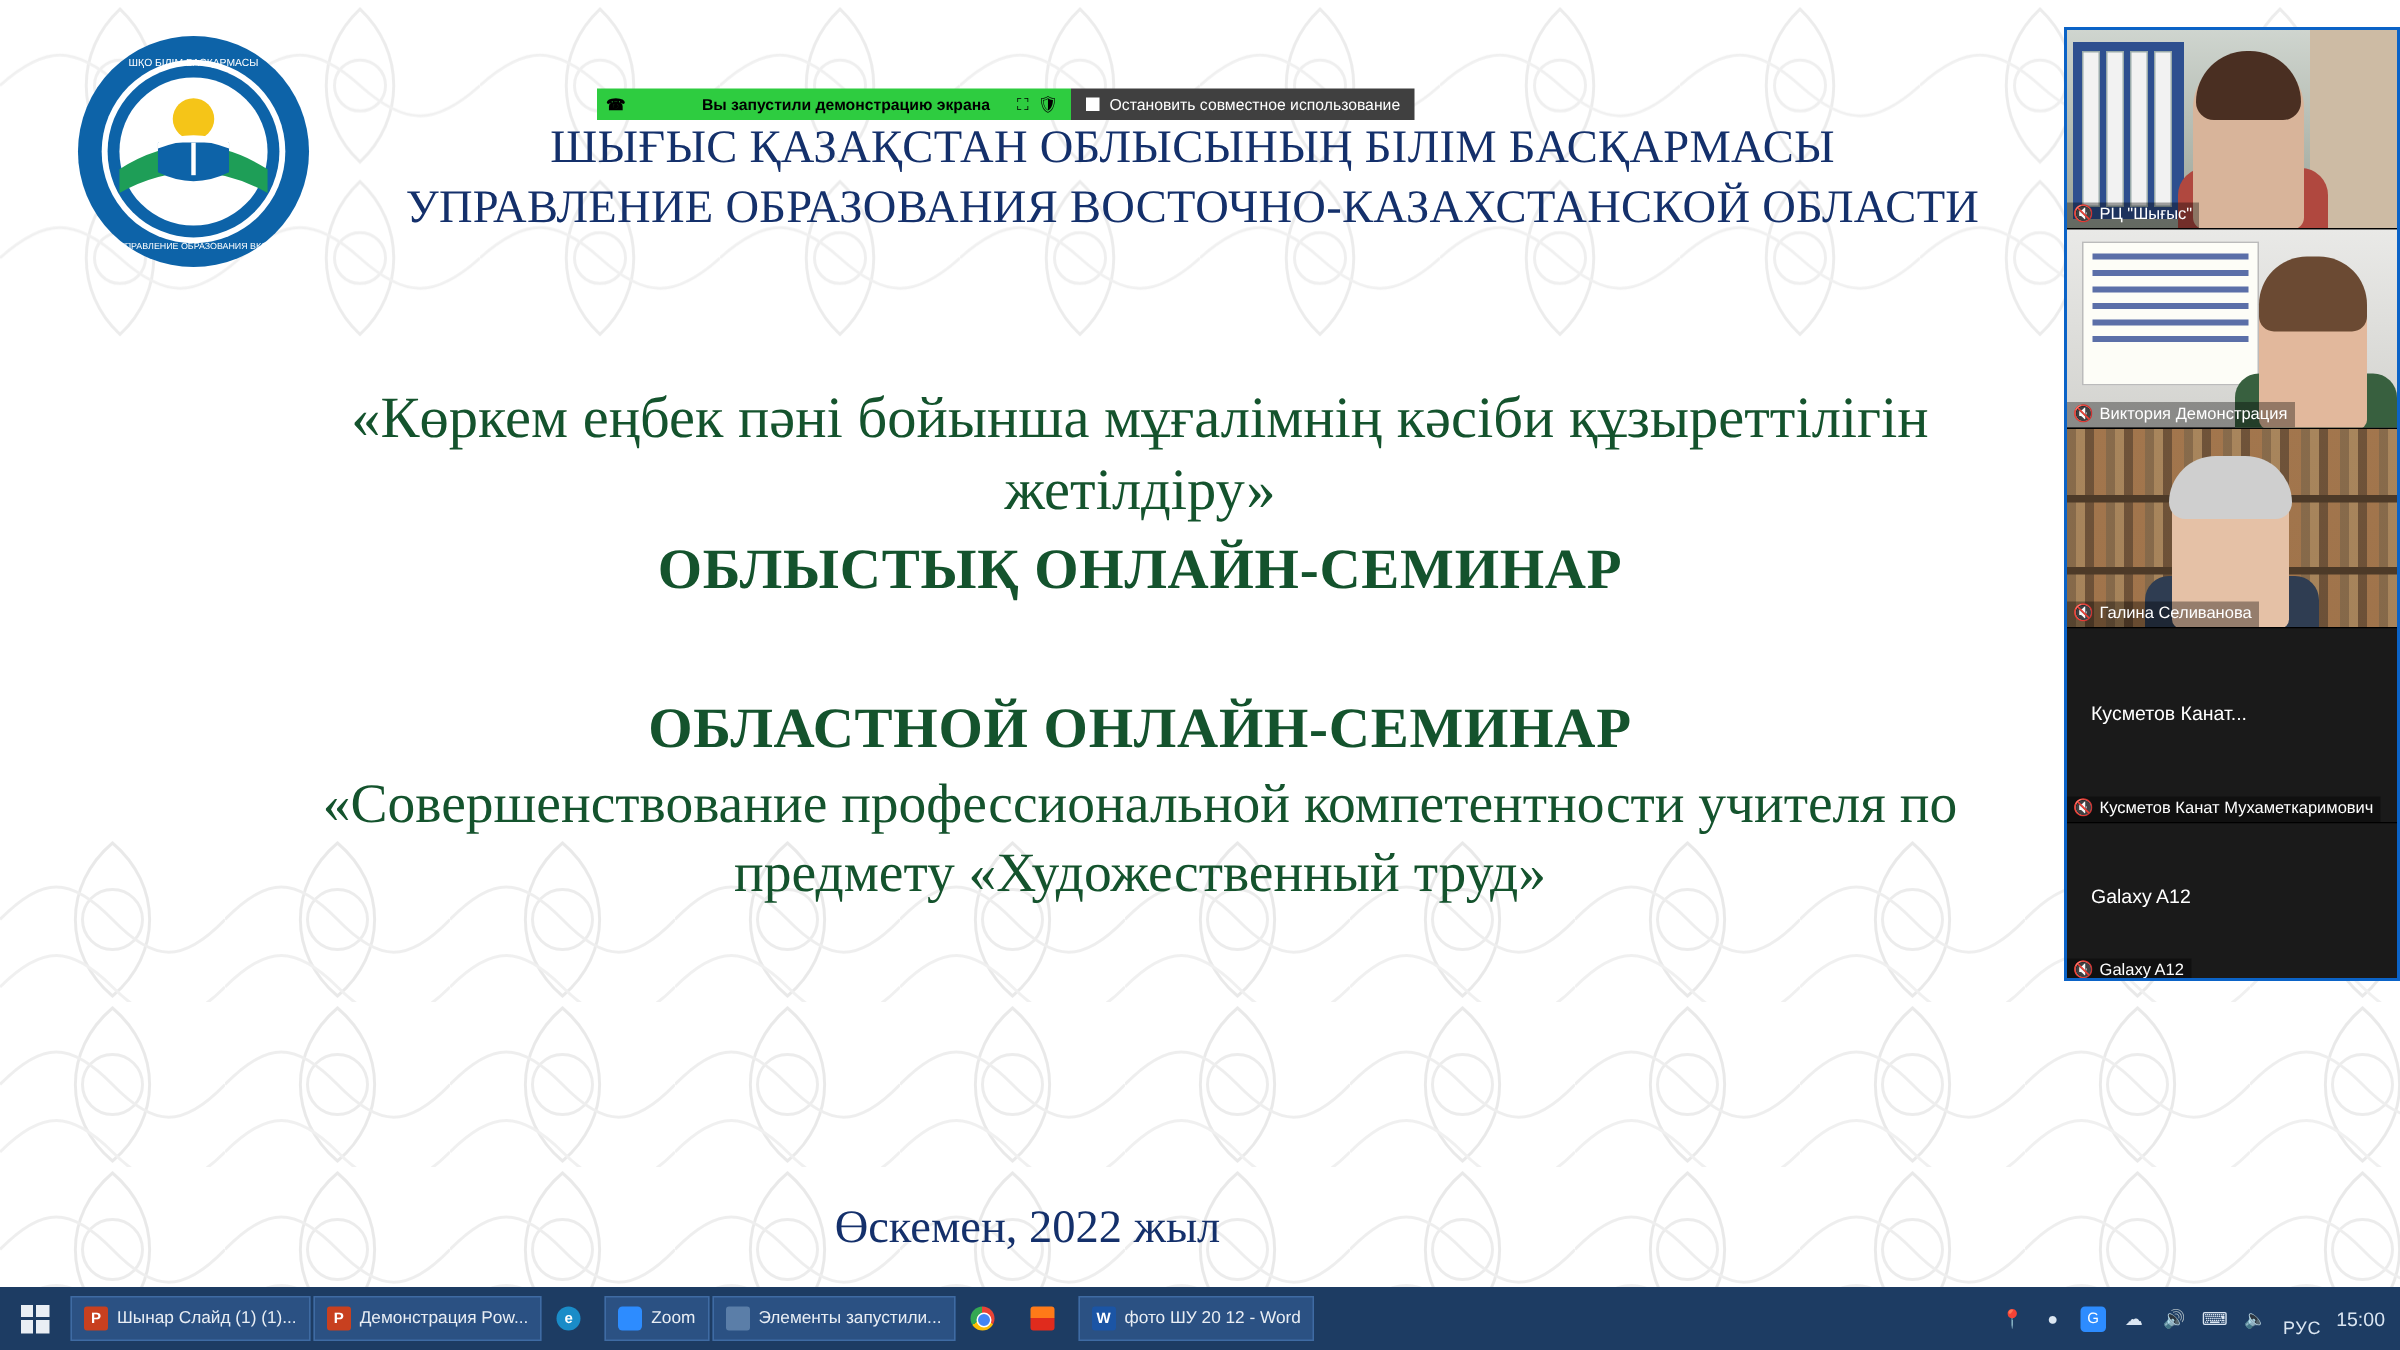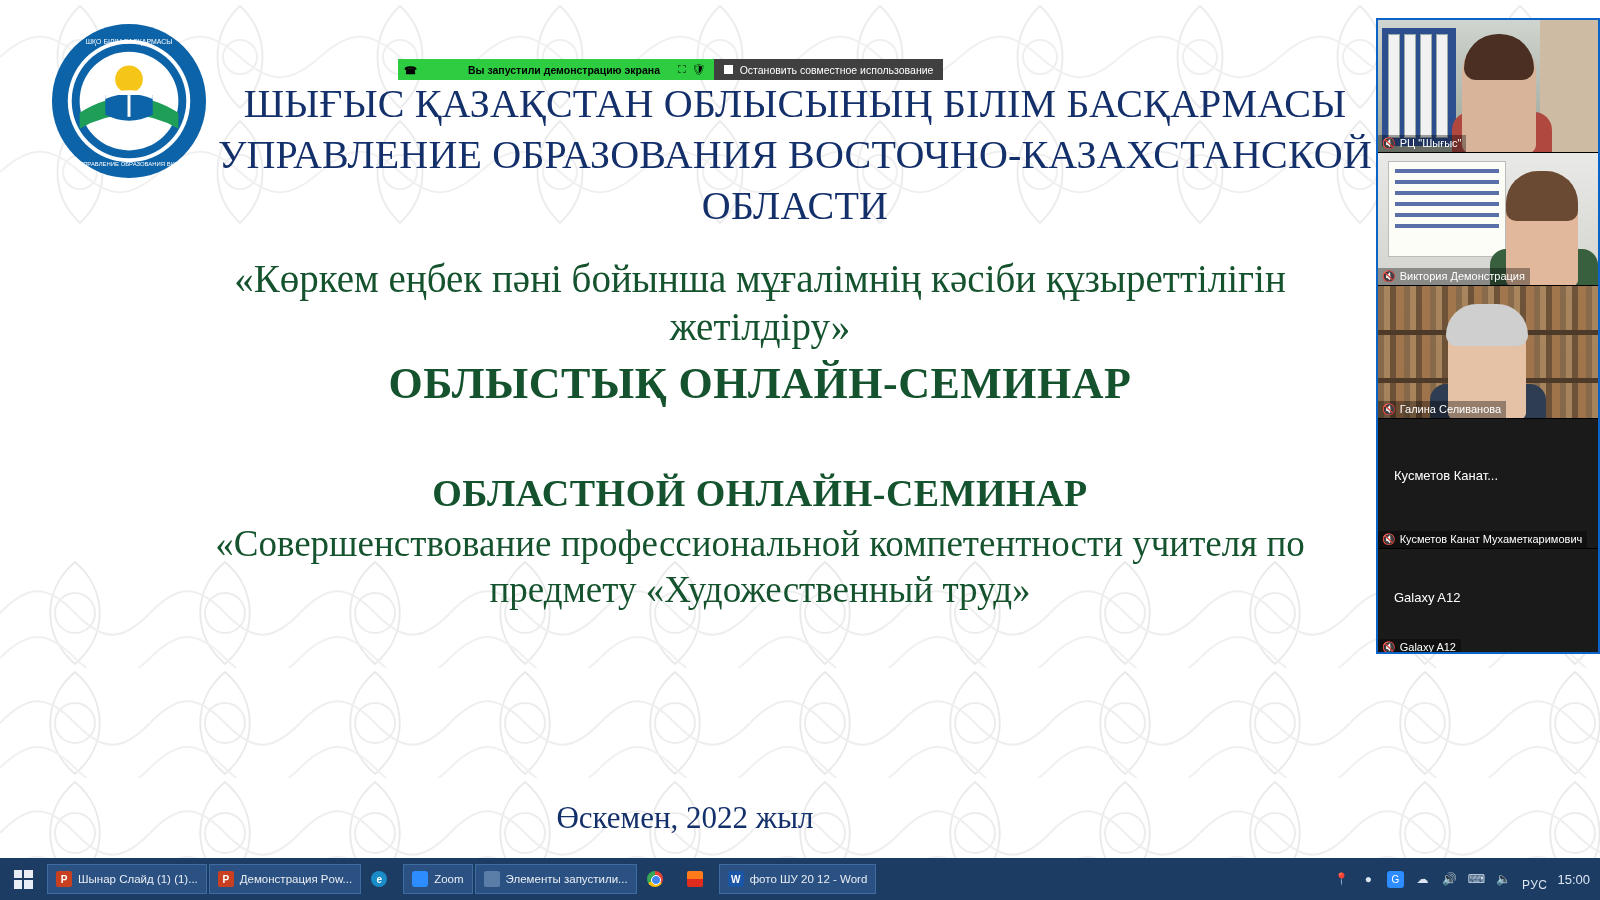--- a/index.html
+++ b/index.html
@@ -45,41 +45,41 @@
     width: 158px; height: 158px;
   }
 
   
   #org-title {
     position: absolute;
     left: 215px; top: 78px;
     width: 1160px;
     text-align: center;
     font-family: "Liberation Serif", serif;
-    font-size: 40px;
+    font-size: 31px;
     line-height: 1.28;
     color: #14306b;
     letter-spacing: 0.2px;
   }
 
   #main-block {
     position: absolute;
     left: 150px; top: 255px;
     width: 1220px;
     text-align: center;
     font-family: "Liberation Serif", serif;
     color: #14532d;
   }
   .kz-quote {
     font-size: 39px;
     line-height: 1.22;
     font-weight: 400;
   }
   .kz-heading {
-    font-size: 44px;
+    font-size: 38px;
     font-weight: bold;
     margin-top: 8px;
     letter-spacing: 0.5px;
   }
   .gap { height: 62px; }
   .ru-heading {
     font-size: 38px;
     font-weight: bold;
     letter-spacing: 0.5px;
   }

